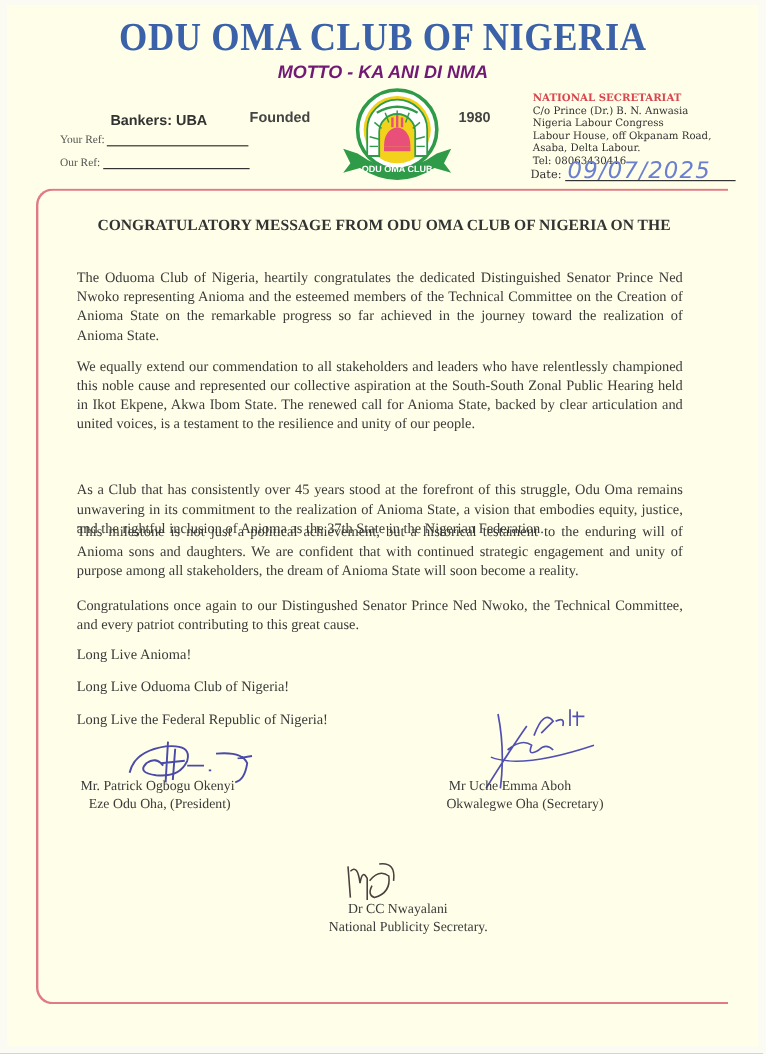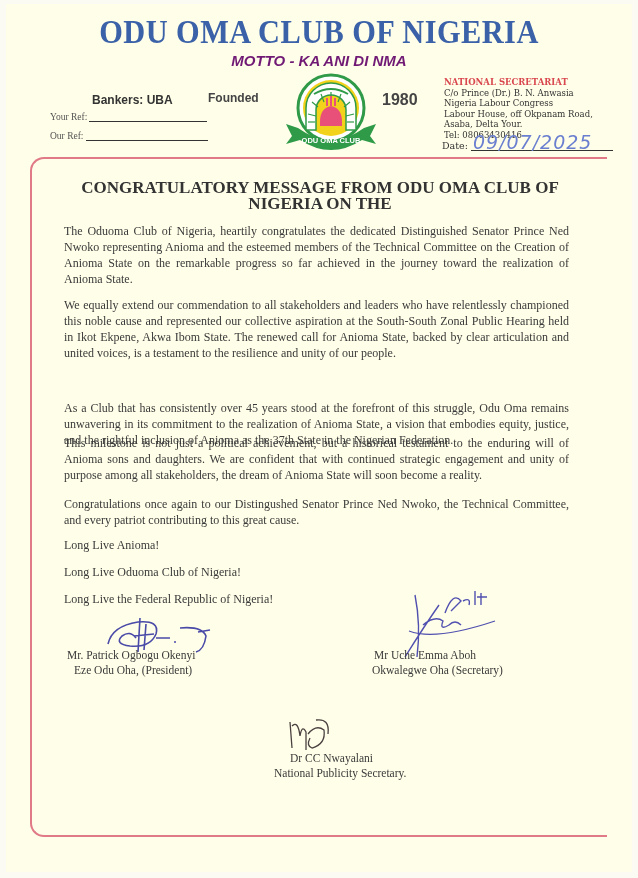--- a/index.html
+++ b/index.html
@@ -29,21 +29,21 @@
     .bankers {
       left: 54px; top: 93px; font-family: "Liberation Sans", sans-serif;
       font-weight: bold; font-size: 12px; color: #333; padding-left: 38px;
     }
     .founded {
       left: 208px; top: 91px; font-family: "Liberation Sans", sans-serif;
       font-weight: bold; font-size: 12px; color: #444;
     }
     .year {
       left: 382px; top: 91px; font-family: "Liberation Sans", sans-serif;
-      font-weight: bold; font-size: 16px; color: #444;
+      font-weight: bold; font-size: 12px; color: #444;
     }
     .ref {
       font-size: 9.5px; color: #555; font-family: "Liberation Serif", serif;
     }
     .ref-line {
       display: inline-block; border-bottom: 1.2px solid #333; vertical-align: bottom; margin-left: 2px;
     }
     .secretariat {
       left: 444px; top: 77px; font-size: 8.5px; line-height: 10.5px; color: #333;
       font-family: "DejaVu Serif", serif;
@@ -57,21 +57,21 @@
       font-family: "DejaVu Sans", sans-serif; font-size: 19px; color: #6a7fd0;
       letter-spacing: 1px; font-style: italic; line-height: 16px; padding-left: 2px;
     }
     .frame {
       left: 30px; top: 157px; width: 575px; height: 676px;
       border-top: 2px solid #e07a86; border-left: 2px solid #e07a86; border-bottom: 2px solid #e07a86;
       border-radius: 14px 0 0 14px;
     }
     .heading {
       left: 60px; width: 520px; top: 180px; text-align: center;
-      font-weight: bold; font-size: 17px; line-height: 16px; color: #333;
+      font-weight: bold; font-size: 13px; line-height: 16px; color: #333;
     }
     .para {
       left: 64px; width: 505px; font-size: 12px; line-height: 16px; color: #3a3a3a;
       text-align: justify; text-align-last: left;
     }
     .cheer { left: 64px; font-size: 12px; color: #3a3a3a; }
     .sig-name { font-size: 11.5px; color: #3a3a3a; line-height: 15px; }
     .sig svg { overflow: visible; }
   </style>
 </head>
@@ -117,21 +117,21 @@
     <path d="M10 52 L22 56 Q55 80 88 56 L100 52 L94 64 L100 72 L86 68 Q55 88 24 68 L10 72 L16 64 Z" fill="#2f9a48"></path>
     <text x="55" y="71" text-anchor="middle" font-family="Liberation Sans, sans-serif" font-weight="bold" font-size="7.5" fill="#fff">ODU OMA CLUB</text>
   </svg>
 </div>
 
 <div class="abs secretariat">
   <div class="head">NATIONAL SECRETARIAT</div>
   <div>C/o Prince (Dr.) B. N. Anwasia</div>
   <div>Nigeria Labour Congress</div>
   <div>Labour House, off Okpanam Road,</div>
-  <div>Asaba, Delta Your.</div>
+  <div>Asaba, Delta Labour.</div>
   <div>Tel: 08063430416</div>
 </div>
 
 <div class="abs date">
   <span>Date:</span>
   <span class="date-line">09/07/2025</span>
 </div>
 
 <div class="abs frame"></div>
 

